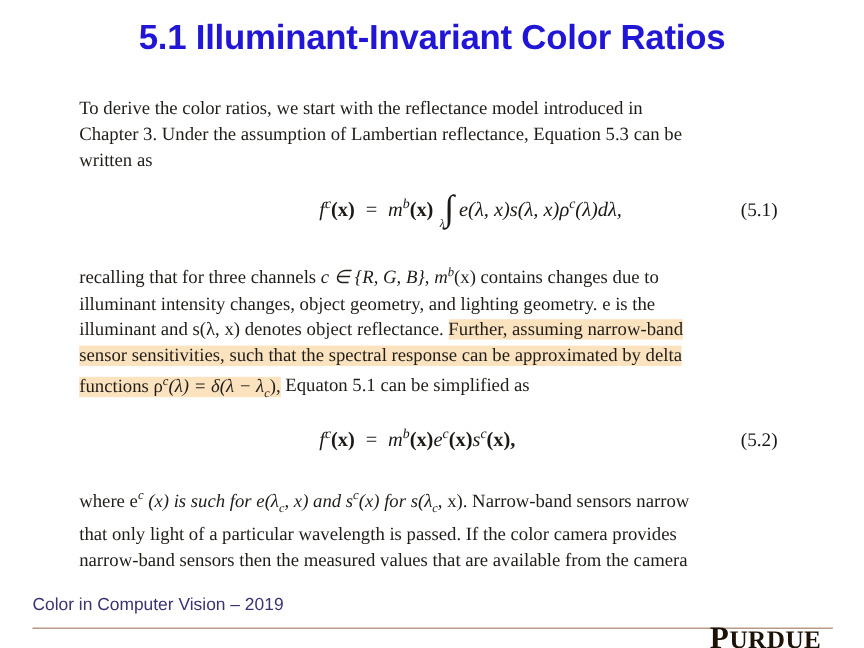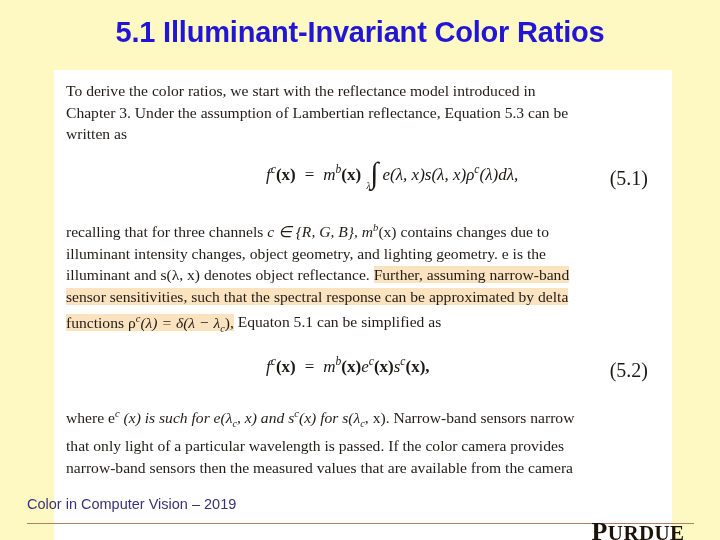--- a/index.html
+++ b/index.html
@@ -10,21 +10,21 @@
     width: 720px;
     height: 540px;
     overflow: hidden;
     background: #edcfa8;
     font-family: "Liberation Sans", sans-serif;
     position: relative;
   }
   .slide {
     position: absolute;
     inset: 0;
-    background: #fef9c3;
+    background: #ffffff;
   }
   
   .slide-title {
     position: absolute;
     left: 0;
     top: 16px;
     width: 720px;
     text-align: center;
     color: #2216d6;
     font-family: "Liberation Sans", sans-serif;
@@ -91,21 +91,21 @@
     font-family: "Liberation Serif", serif;
     font-size: 17px;
     white-space: nowrap;
     color: #1b1815;
   }
   .eqn-num {
     position: absolute;
     right: 12px;
     top: 8px;
     font-family: "Liberation Serif", serif;
-    font-size: 20px;
+    font-size: 16px;
     color: #1b1815;
     margin-left: 9px;
   }
   .intsym {
     font-size: 30px;
     line-height: 0;
     position: relative;
     top: 4px;
     font-family: "Liberation Serif", serif;
     font-style: normal;

